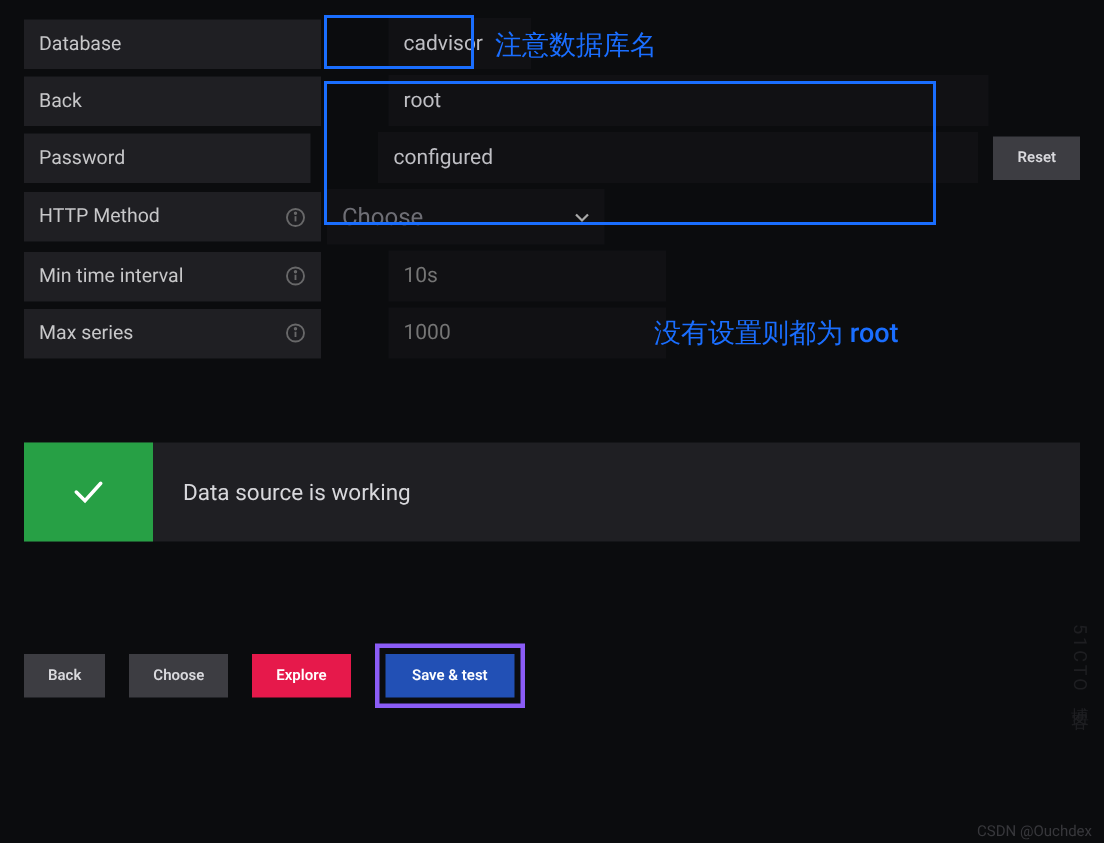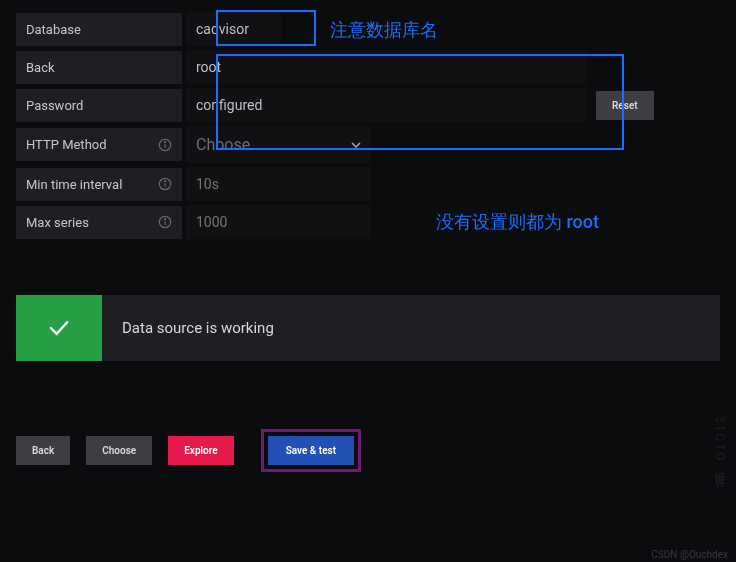--- a/index.html
+++ b/index.html
@@ -10,40 +10,41 @@
       font-size: 14px;
       width: 736px;
       height: 562px;
       padding: 0;
       position: relative;
       overflow: hidden;
     }
     .form { padding: 12px 16px 0 16px; }
     .row { display: flex; align-items: center; margin-bottom: 4px; gap: 4px; }
     .label-cell {
-      width: 166px;
+      width: 198px;
       background: #1f1f23;
       color: #c7c7c9;
       padding: 9px 10px;
       font-size: 13px;
       display: flex;
       align-items: center;
       justify-content: space-between;
     }
     .info-icon { width: 14px; height: 14px; opacity: .6; display: inline-flex; }
     .input-wrap { position: relative; flex: 0 0 auto; }
     .input {
       background: #111114;
       border: none;
       color: #bfbfc4;
       padding: 9px 10px;
       font-size: 14px;
       width: 400px;
       font-family: inherit;
       outline: none;
+      margin-left: 41px;
     }
     .input-db { width: 95px; }
     .select {
       background: #111114;
       border: none;
       color: #6e6e75;
       padding: 9px 10px;
       width: 185px;
       font-size: 16px;
       display: flex;
@@ -78,21 +79,21 @@
       background: #27a045;
       display: flex;
       align-items: center;
       justify-content: center;
     }
     .status-text { padding: 24px 20px; color: #d8d8dc; font-size: 15px; }
     .actions { display: flex; gap: 16px; padding: 68px 16px 0 16px; align-items: center; }
     .btn-back, .btn-explore { background: #3d3d42; }
     .btn-delete { background: #e6194b; color: #fff; }
     .btn-save { background: #2250b5; color: #fff; padding: 9px 18px; }
-    .save-box { position: relative; border: 3px solid #701a75; padding: 4px; margin-left: 11px; }
+    .save-box { position: relative; border: 3px solid #8b5cf6; padding: 4px; }
     .watermark-r { position: absolute; right: 8px; bottom: 96px; color: #4a4a4f; font-size: 12px; writing-mode: vertical-rl; letter-spacing: 2px; opacity: 0.3; }
     .watermark-b { position: absolute; right: 8px; bottom: 2px; color: #4a4a4f; font-size: 10px; opacity: 0.7; }
   </style>
 </head>
 <body>
 
 <div class="form">
   <div class="row">
     <div class="label-cell">
         <span>Database</span>

